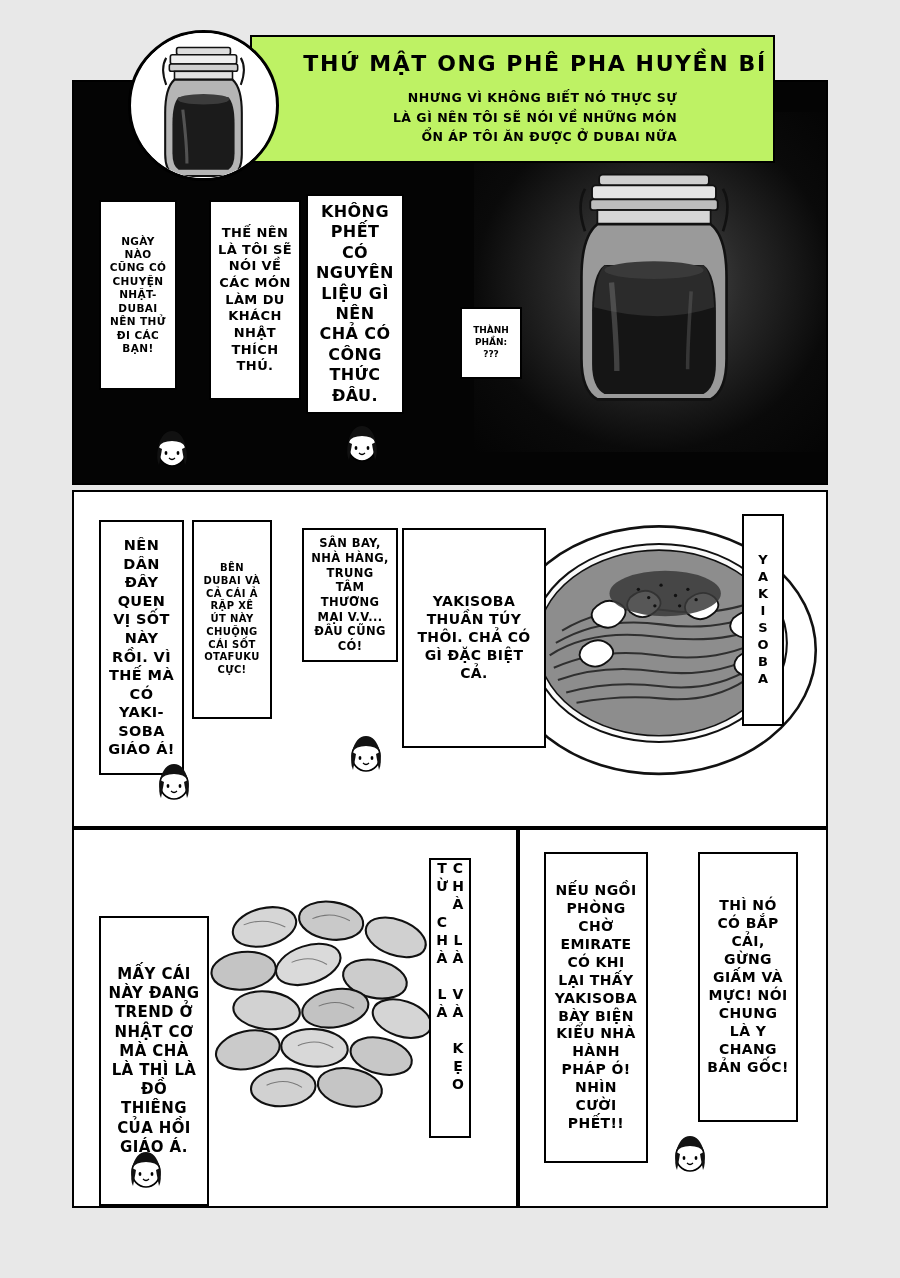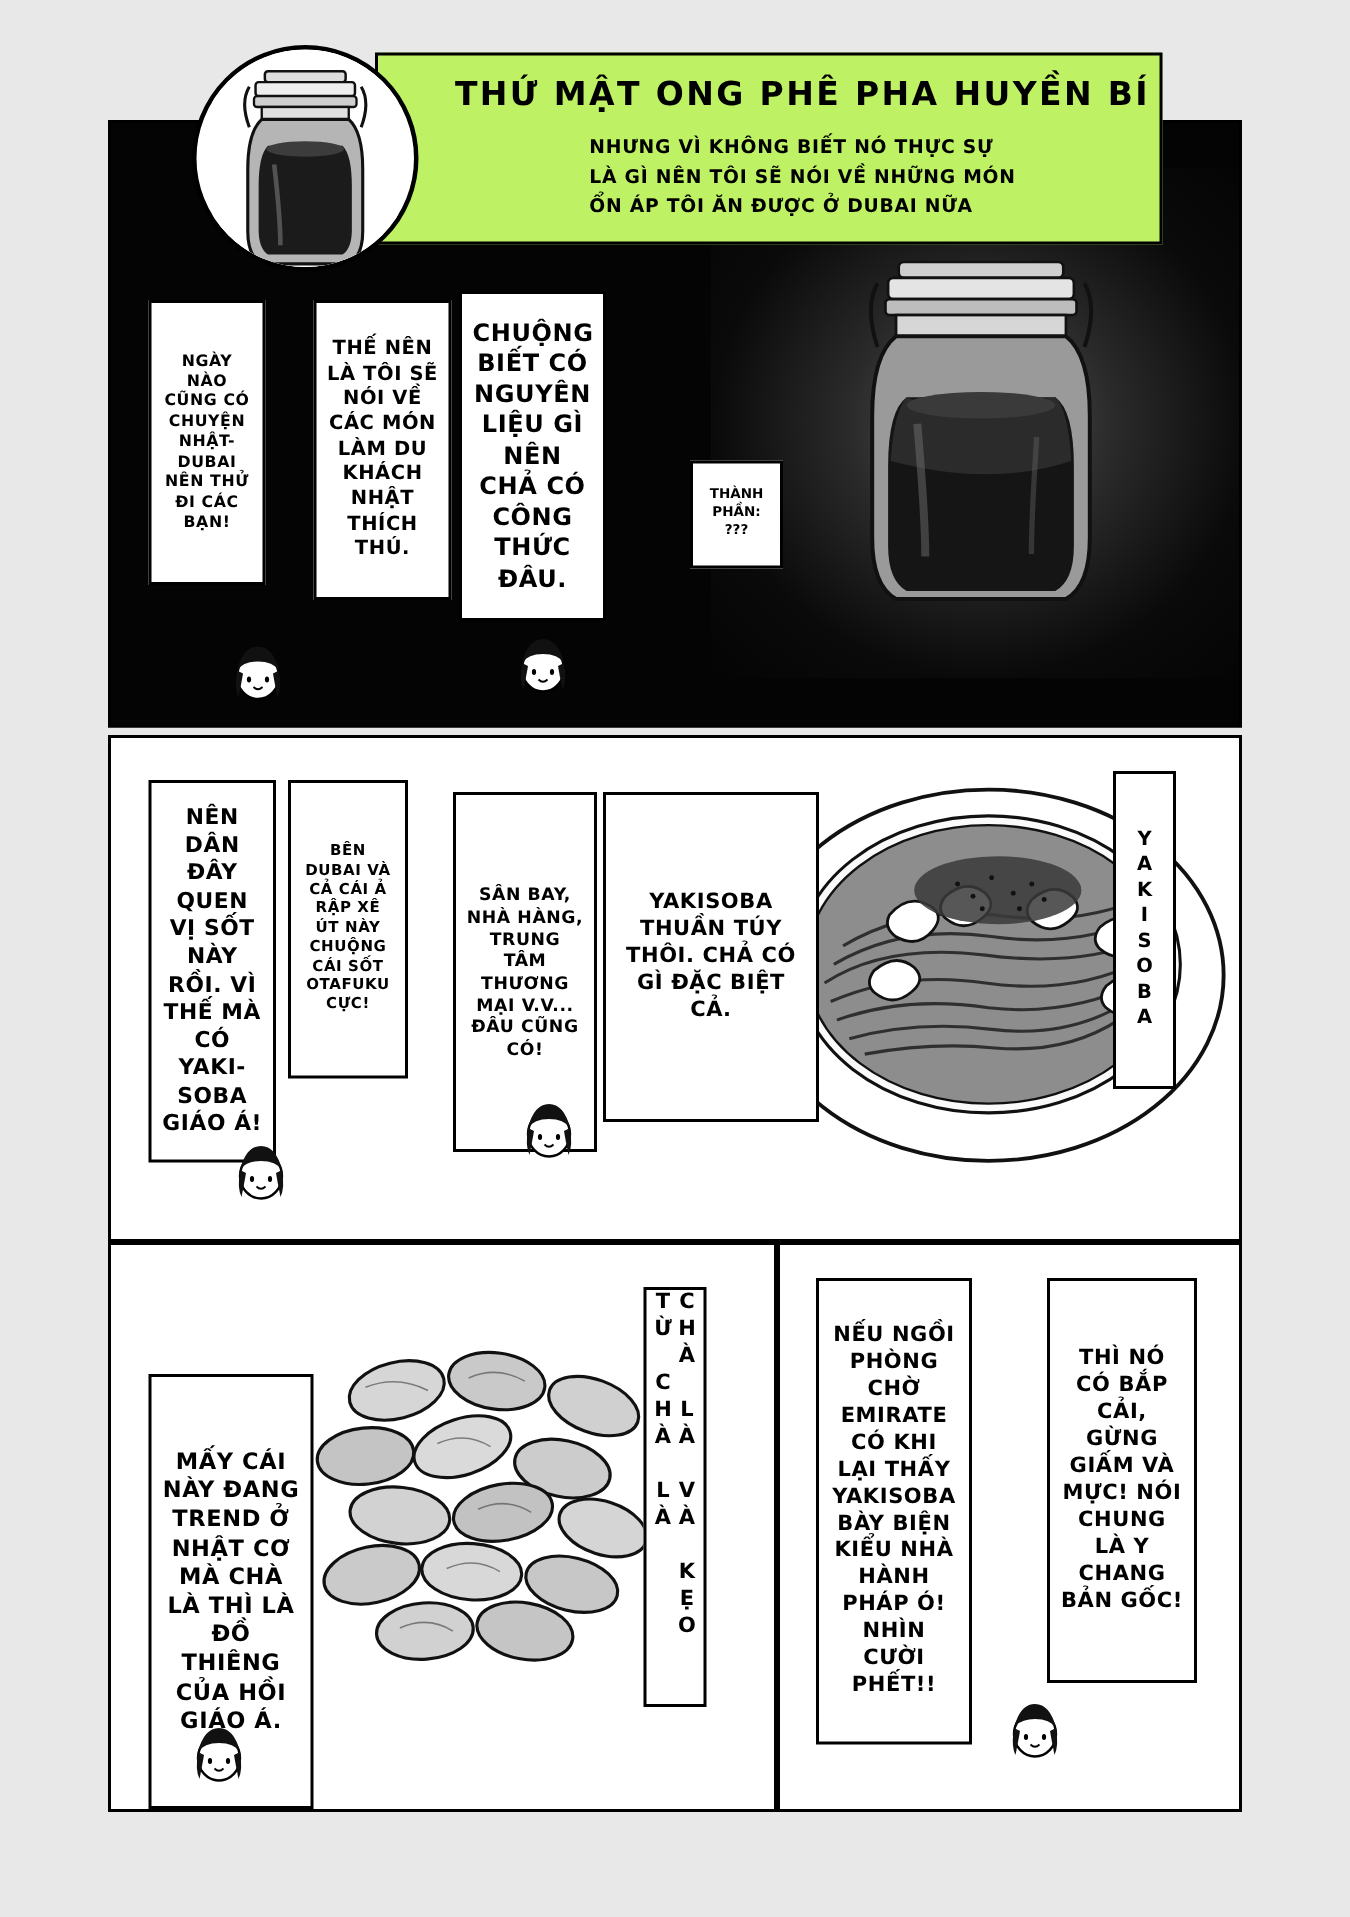--- a/index.html
+++ b/index.html
@@ -79,21 +79,21 @@
     font-weight: 700;
     letter-spacing: 1.6px;
     margin-bottom: 12px;
     white-space: nowrap;
   }
   #title-sub {
     font-size: 12.5px;
     font-weight: 700;
     line-height: 1.55;
     letter-spacing: 0.5px;
-    text-align: left;
+    text-align: right;
   }
 
   #jar-badge {
     position: absolute;
     left: 128px; top: 30px;
     width: 145px; height: 145px;
     border-radius: 50%;
     background: #fff;
     border: 3px solid #000;
     overflow: hidden;
@@ -155,21 +155,21 @@
       <ellipse cx="130" cy="126" rx="56" ry="10" fill="#3a3a3a"></ellipse>
     </svg>
 
     <div class="box" style="left:25px; top:118px; width:78px; height:190px; font-size:10.5px;">
       <span>NGÀY NÀO CŨNG CÓ CHUYỆN NHẬT-DUBAI NÊN THỬ ĐI CÁC BẠN!</span>
     </div>
     <div class="box" style="left:135px; top:118px; width:92px; height:200px; font-size:13px;">
       <span>THẾ NÊN LÀ TÔI SẼ NÓI VỀ CÁC MÓN LÀM DU KHÁCH NHẬT THÍCH THÚ.</span>
     </div>
     <div class="box" style="left:232px; top:112px; width:98px; height:220px; font-size:16px;">
-      <span>CHUỘNG BIẾT CÓ NGUYÊN LIỆU GÌ NÊN CHẢ CÓ CÔNG THỨC ĐÂU.</span>
+      <span>KHÔNG PHẾT CÓ NGUYÊN LIỆU GÌ NÊN CHẢ CÓ CÔNG THỨC ĐÂU.</span>
     </div>
     <div class="smalltag" style="left:386px; top:225px; width:62px; height:72px;">
       <span>THÀNH PHẦN: ???</span>
     </div>
 
     <svg class="chibi" viewBox="0 0 40 42" style="left:78px; top:345px;">
       <ellipse cx="20" cy="24" rx="14" ry="15" fill="#fff" stroke="#000" stroke-width="1.6"></ellipse>
       <path d="M6 20 q4 -16 14 -16 q10 0 14 16 q-4 -6 -14 -6 q-10 0 -14 6z" fill="#111"></path>
       <path d="M6 20 q-2 12 1 18 q2 -10 3 -16z" fill="#111"></path>
       <path d="M34 20 q2 12 -1 18 q-2 -10 -3 -16z" fill="#111"></path>
@@ -226,21 +226,21 @@
           <circle cx="180" cy="92" r="1.6"></circle>
       </g>
     </svg>
 
     <div class="box" style="left:25px; top:28px; width:85px; height:255px; font-size:14.5px;">
       <span>NÊN DÂN ĐÂY QUEN VỊ SỐT NÀY RỒI. VÌ THẾ MÀ CÓ YAKI-SOBA GIÁO Á!</span>
     </div>
     <div class="box" style="left:118px; top:28px; width:80px; height:199px; font-size:10px;">
       <span>BÊN DUBAI VÀ CẢ CÁI Ả RẬP XÊ ÚT NÀY CHUỘNG CÁI SỐT OTAFUKU CỰC!</span>
     </div>
-    <div class="box" style="left:228px; top:36px; width:96px; height:240px; font-size:11.5px;">
+    <div class="box" style="left:228px; top:36px; width:96px; height:134px; font-size:11.5px;">
       <span>SÂN BAY, NHÀ HÀNG, TRUNG TÂM THƯƠNG MẠI V.V... ĐÂU CŨNG CÓ!</span>
     </div>
     <div class="box" style="left:328px; top:36px; width:144px; height:220px; font-size:14px;">
       <span>YAKISOBA THUẦN TÚY THÔI. CHẢ CÓ GÌ ĐẶC BIỆT CẢ.</span>
     </div>
     <div class="label-vert" style="left:668px; top:22px; width:42px; height:212px;">
       <span class="vert" style="font-size:13px;">YAKISOBA</span>
     </div>
 
     <svg class="chibi" viewBox="0 0 40 42" style="left:80px; top:268px;">

